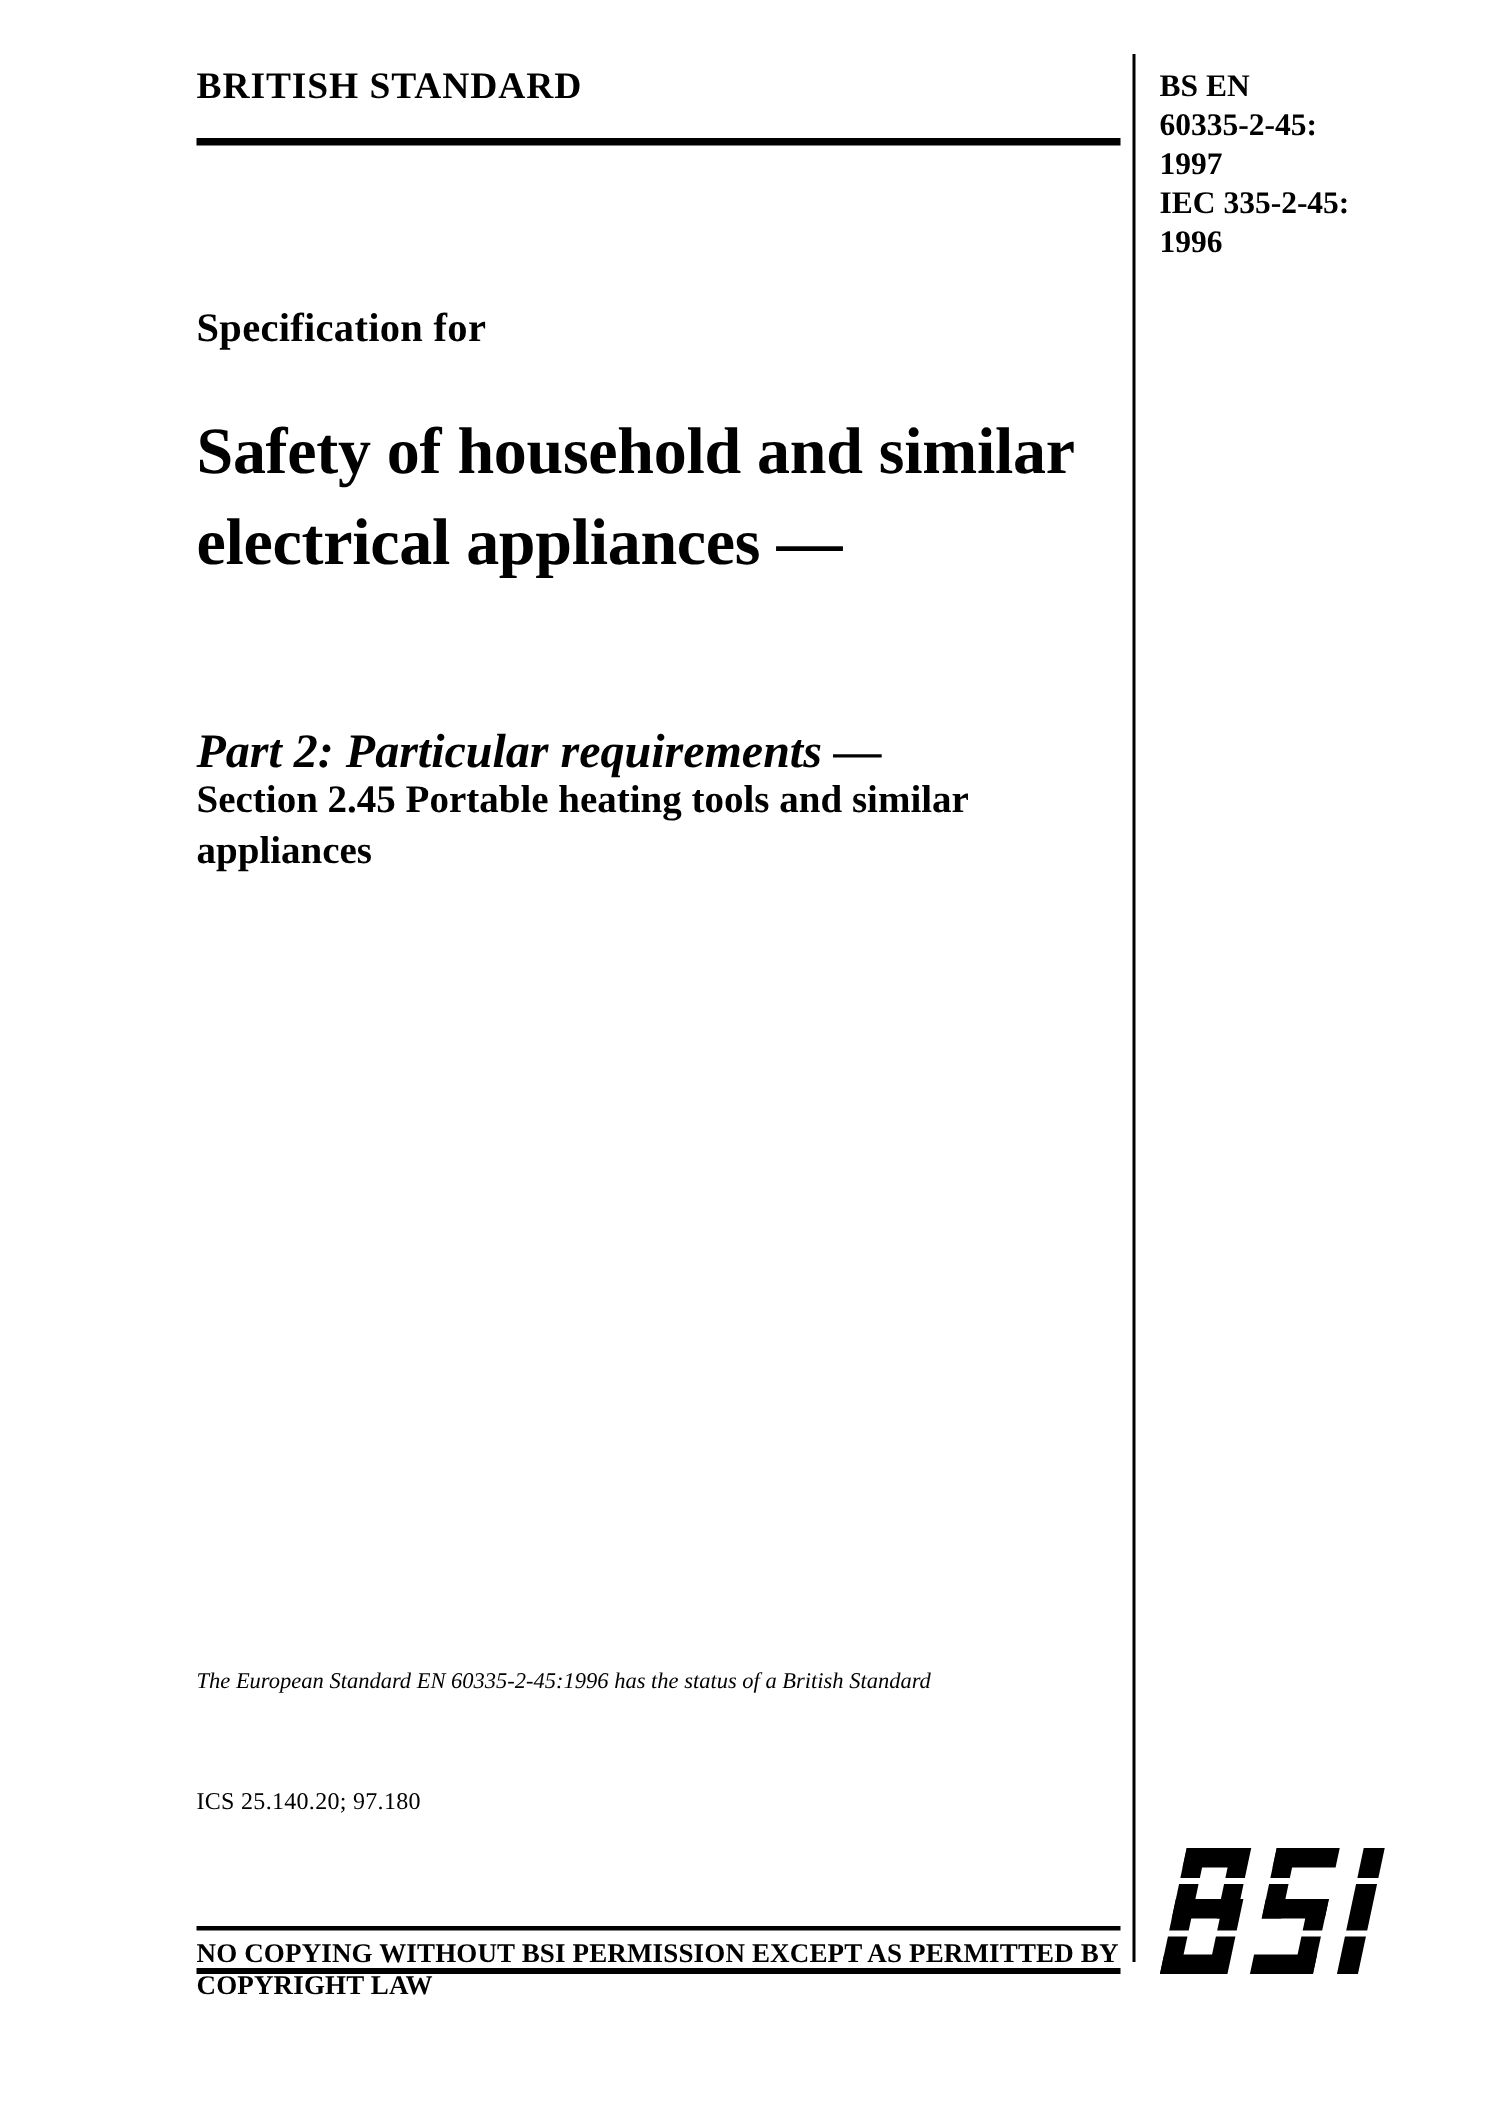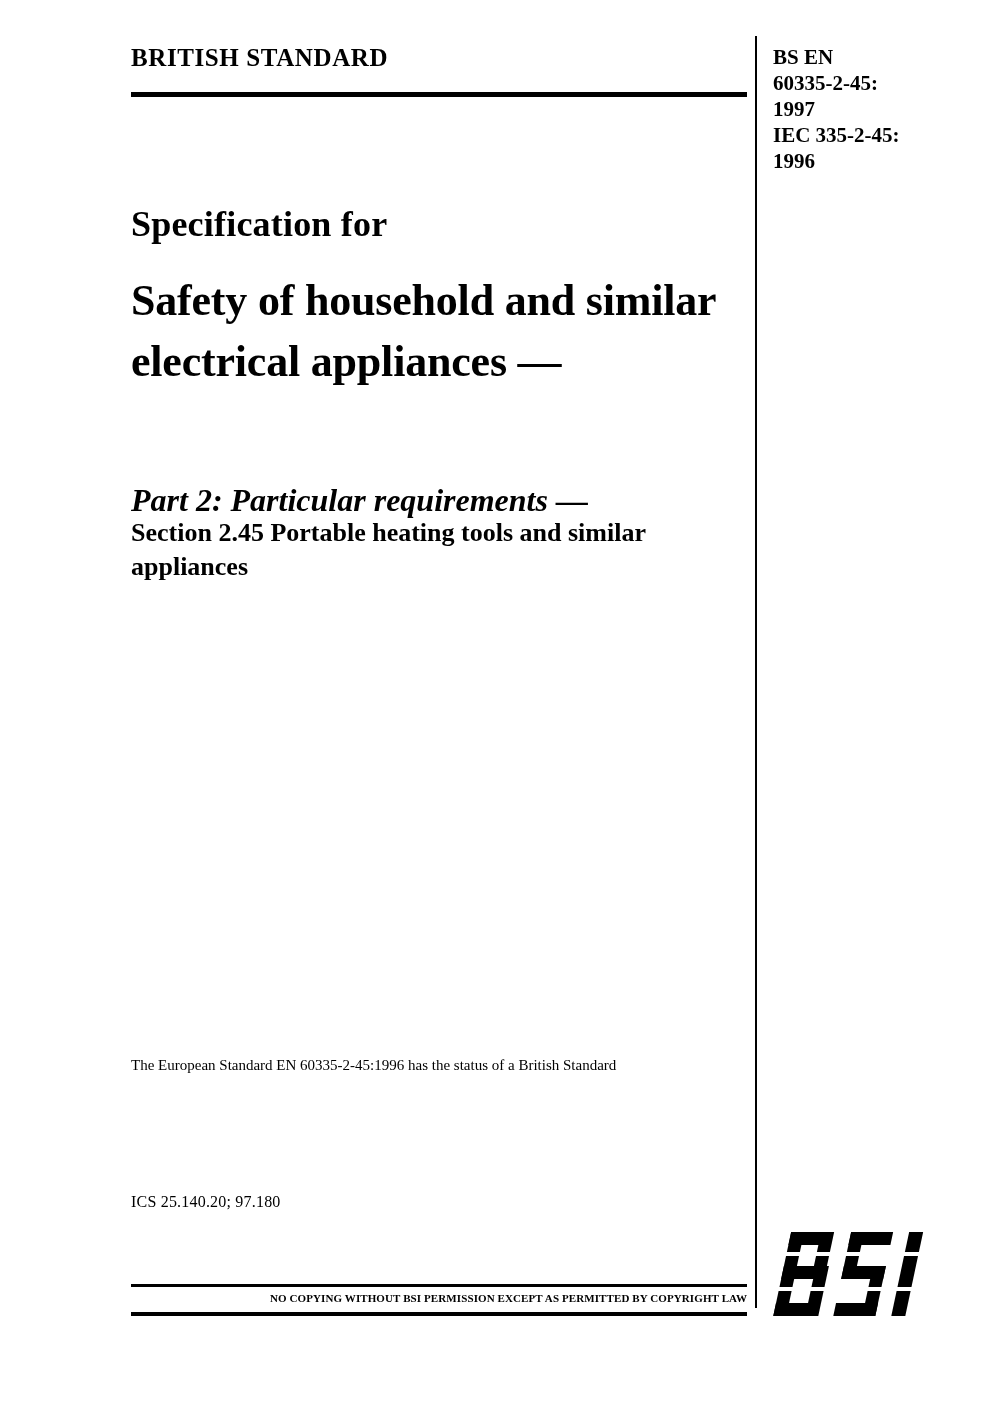--- a/index.html
+++ b/index.html
@@ -66,21 +66,21 @@
     color: #000;
   }
   .doc-refs div { white-space: pre-line; }
 
   
   .spec-for {
     position: absolute;
     left: 131px;
     top: 203px;
     font-weight: bold;
-    font-size: 36px;
+    font-size: 27px;
     letter-spacing: 0.2px;
   }
 
   .main-title {
     position: absolute;
     left: 131px;
     top: 270px;
     width: 640px;
     font-weight: bold;
     font-size: 44px;
@@ -104,24 +104,25 @@
     width: 620px;
     font-weight: bold;
     font-size: 26px;
     line-height: 34px;
   }
 
   
   .status-note {
     position: absolute;
     left: 131px;
-    top: 1056px;
+    top: 1112px;
     width: 540px;
     font-size: 15px;
     line-height: 19px;
+    font-style: italic;
   }
 
   
   .ics {
     position: absolute;
     left: 131px;
     top: 1193px;
     font-size: 16px;
     letter-spacing: 0.2px;
   }
@@ -133,23 +134,23 @@
     top: 1284px;
     width: 616px;
     height: 3px;
     background: #000;
   }
   .footer-text {
     position: absolute;
     left: 131px;
     top: 1292px;
     width: 616px;
-    text-align: right;
-    font-weight: bold;
-    font-size: 11px;
+    text-align: left;
+    font-weight: bold;
+    font-size: 18px;
     letter-spacing: 0.1px;
   }
   .footer-rule-bottom {
     position: absolute;
     left: 131px;
     top: 1312px;
     width: 616px;
     height: 4px;
     background: #000;
   }

